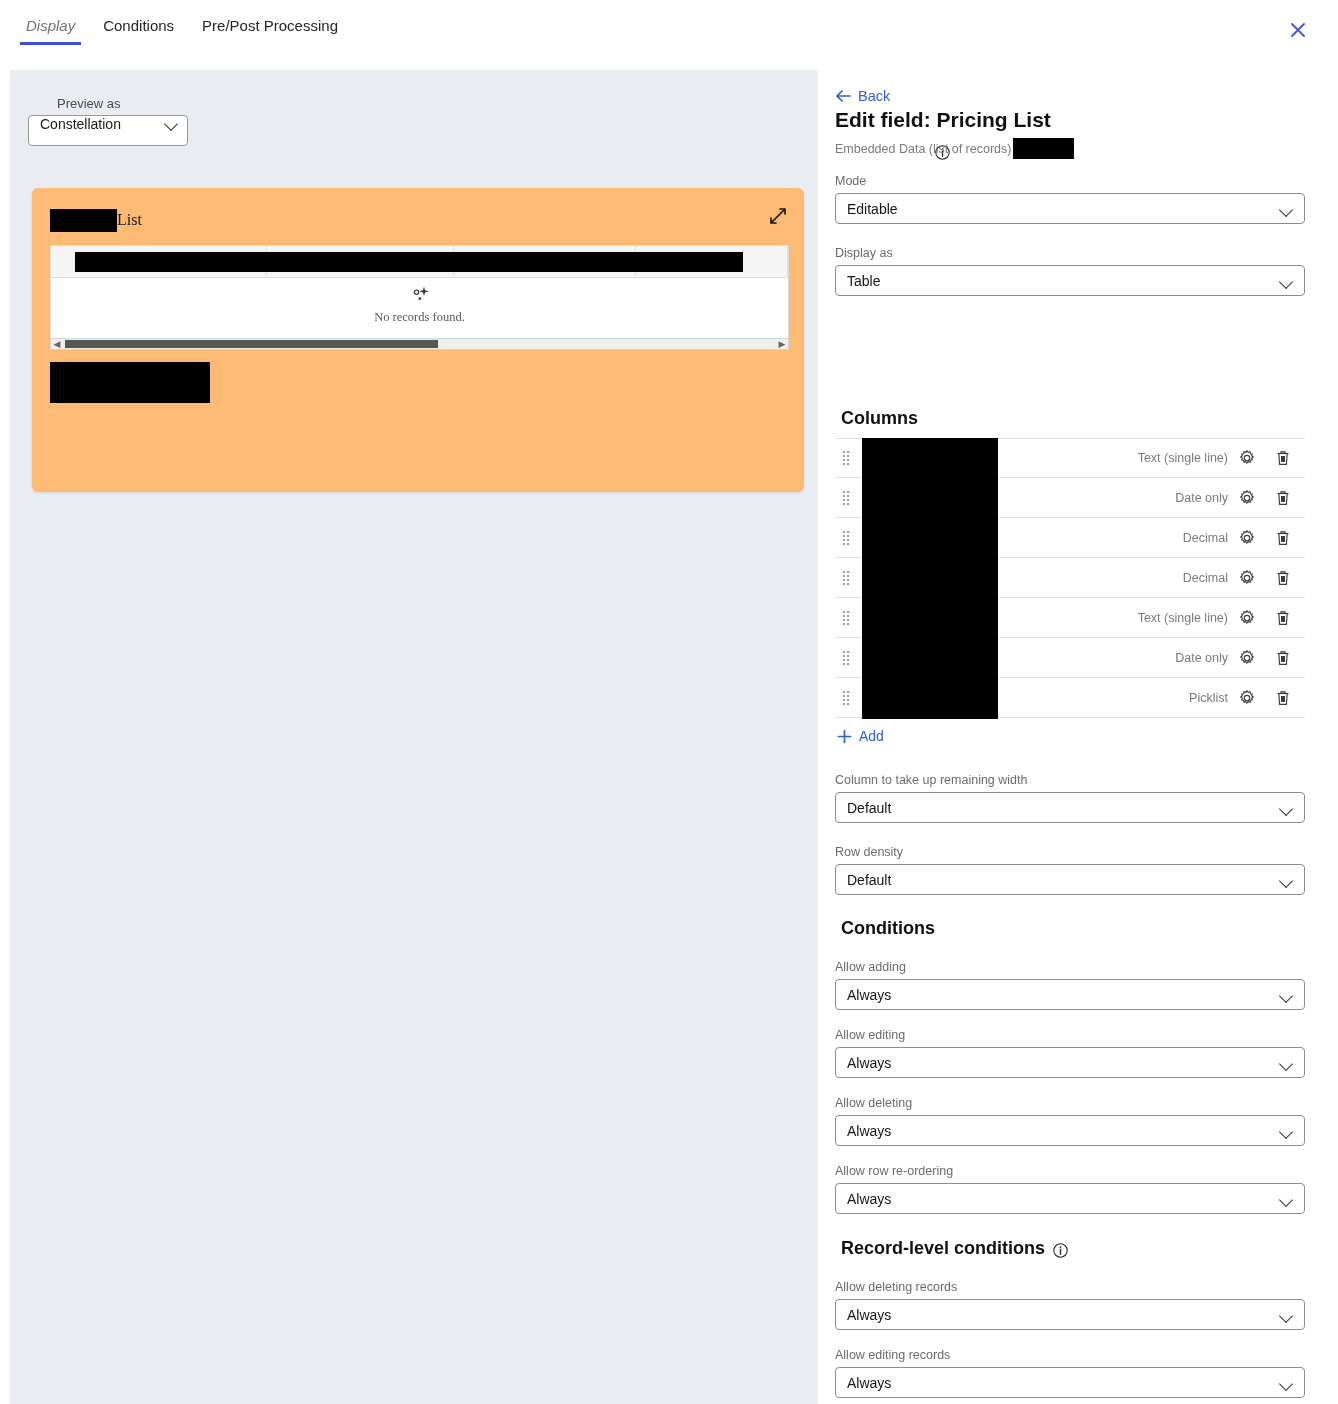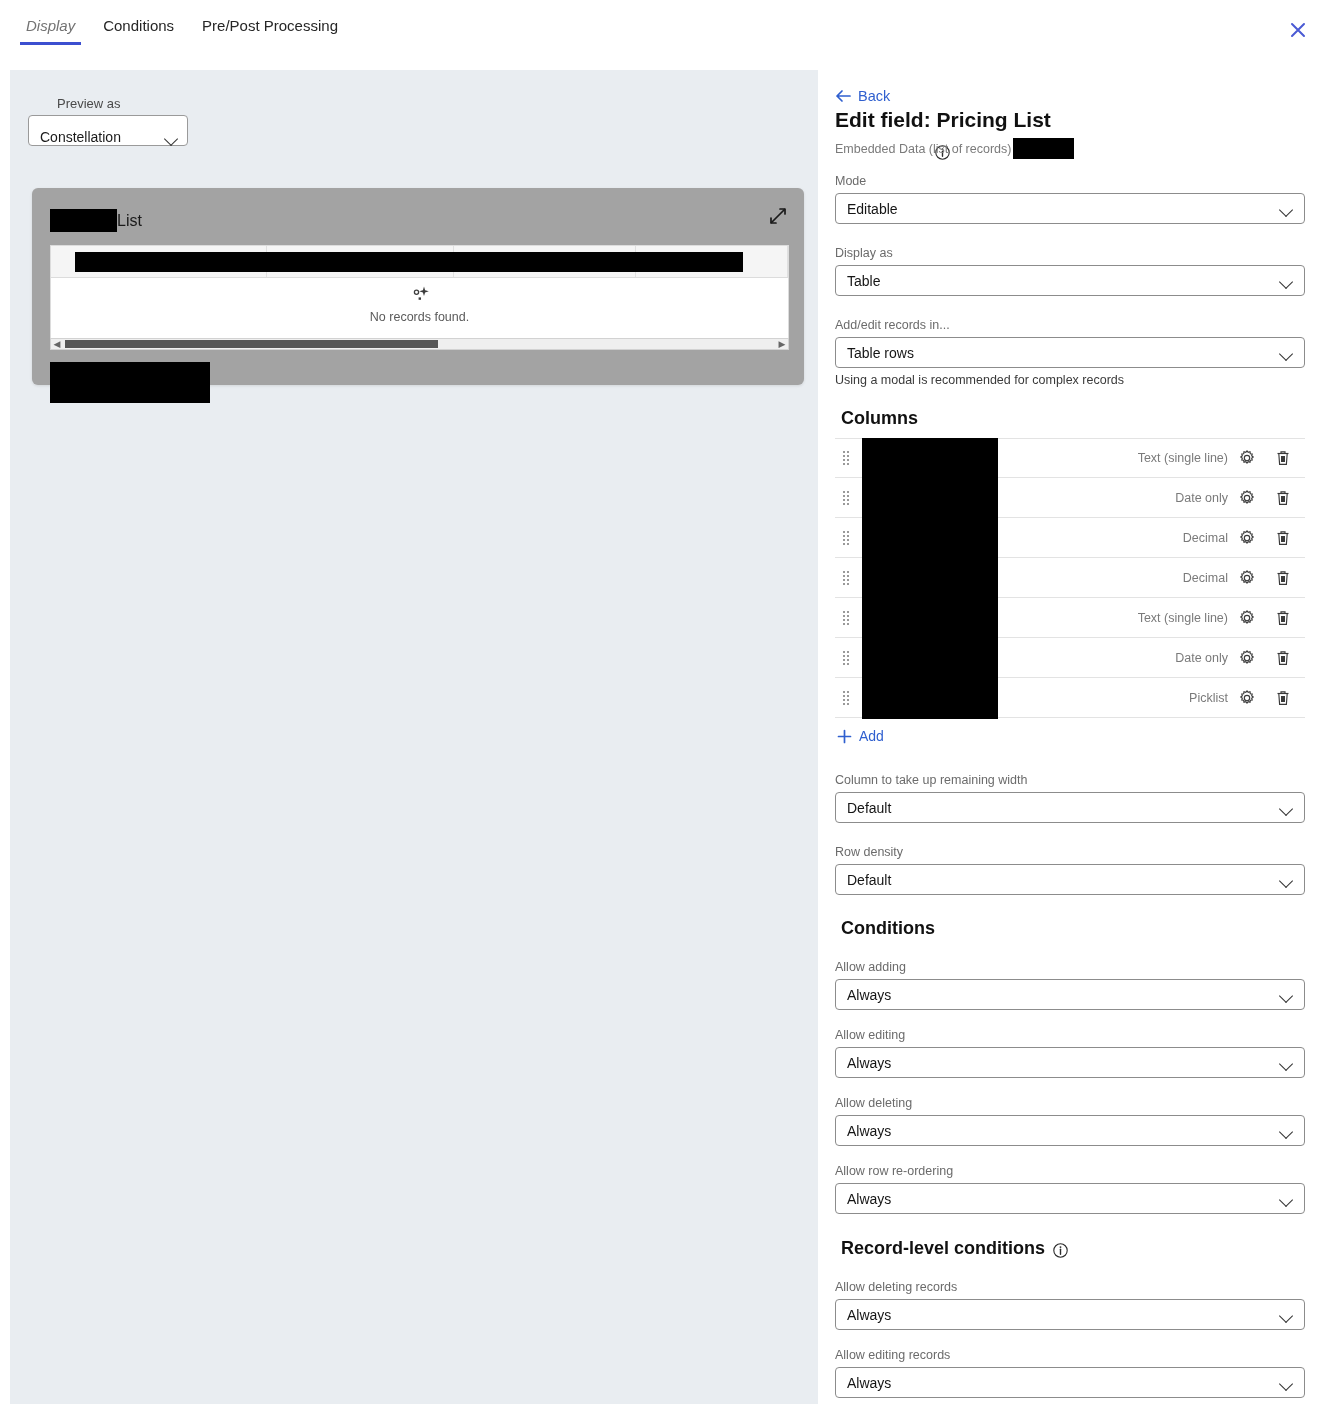--- a/index.html
+++ b/index.html
@@ -51,43 +51,44 @@
   .preview-as-label {
     position: absolute; left: 23px; top: 26px;
     font-size: 13px; color: #4a4a4a; margin-left: 24px;
   }
   .preview-as-select {
     position: absolute; left: 18px; top: 45px;
     width: 160px; height: 31px;
     background: #fff;
     border: 1px solid #9a9a9a;
     border-radius: 4px;
-    display: flex; align-items: flex-end;
-    padding: 0 8px 0 11px;
+    display: flex; align-items: flex-start;
+    padding: 0 8px 16px 11px;
     font-size: 14px; color: #1a1a1a;
     cursor: pointer;
   }
   .preview-as-select .val { flex: 1; }
   .chev {
     width: 14px; height: 14px; flex: 0 0 auto;
     position: relative;
   }
   .chev:before {
     content:""; position:absolute; left:1px; top:3px;
     width: 9px; height: 9px;
     border-right: 1.6px solid #333; border-bottom: 1.6px solid #333;
     transform: rotate(45deg);
   }
 
   .preview-card {
     position: absolute; left: 22px; top: 118px;
-    width: 772px; height: 197px;
-    background: #a3a3a3;
+    width: 772px; height: 304px;
+    background: #fdba74;
     border-radius: 6px;
     box-shadow: 0 1px 3px rgba(0,0,0,0.10);
+    font-family: Liberation Serif, serif;
   }
   .preview-card-title {
     position: absolute; left: 18px; top: 22px;
     font-size: 16px; color: #1a1a1a; font-weight: 400;
   }
   .redact { background:#000; display:inline-block; vertical-align: middle; }
   .title-redact { width: 67px; height: 23px; margin-right: 0px; position: relative; top: -1px;}
   .expand-icon {
     position: absolute; right: 16px; top: 18px;
     width: 20px; height: 20px; cursor: pointer;
@@ -315,28 +316,20 @@
     </div>
 
     <div class="sec" style="top:118px">
       <span class="flabel">Mode</span>
       <div class="fselect">
         <span class="val">Editable</span>
         <span class="chev"></span>
       </div>
     </div>
 
-    <div class="sec" style="top:262px">
-      <span class="flabel">Add/edit records in...</span>
-      <div class="fselect">
-        <span class="val">Table rows</span>
-        <span class="chev"></span>
-      </div>
-      <span class="fhelp">Using a modal is recommended for complex records</span>
-    </div>
 
     <div class="sec-head" style="top:352px">
       <span>Columns</span>
     </div>
 
     <div class="cols" style="top:382px">
       <div class="col-row">
         <span class="dots">
           <svg width="14" height="20" viewBox="0 0 14 20">
               <g fill="#9a9a9a">

